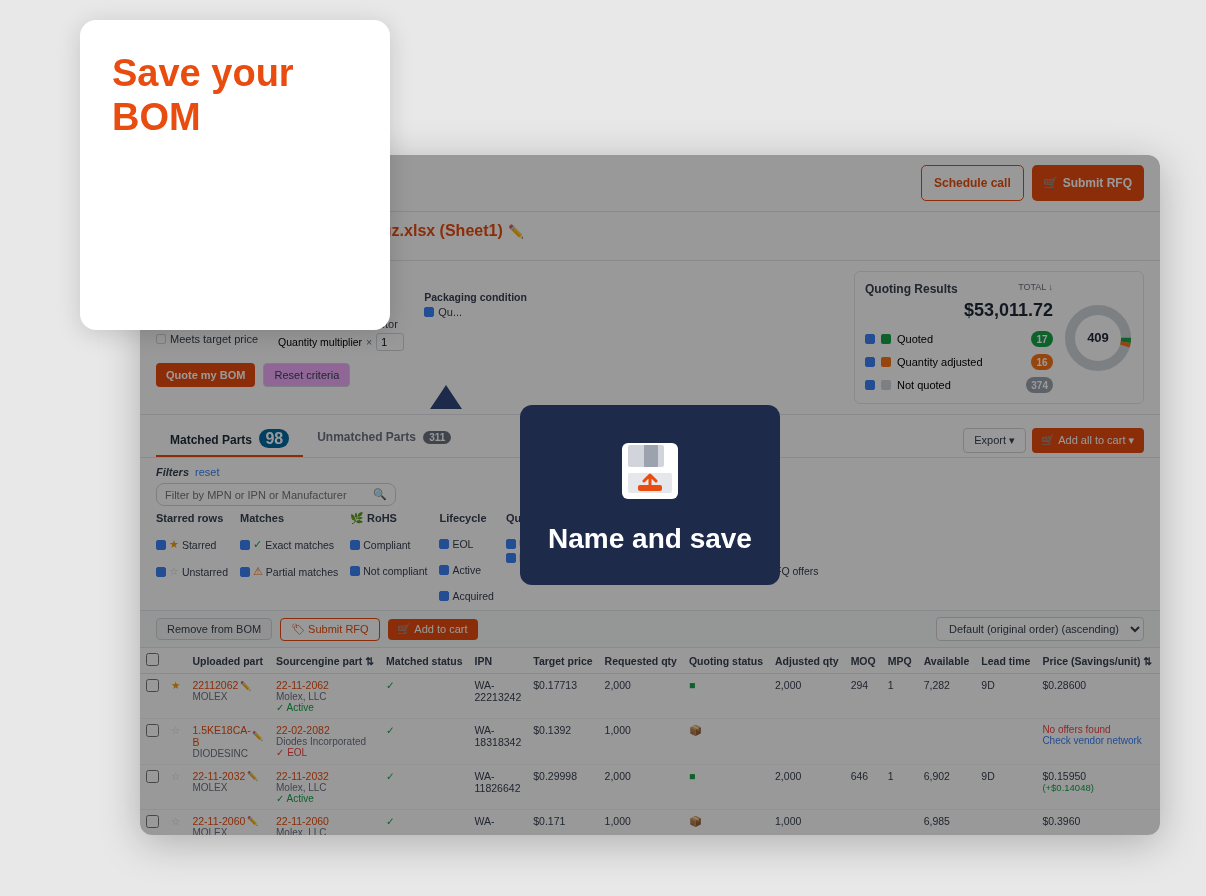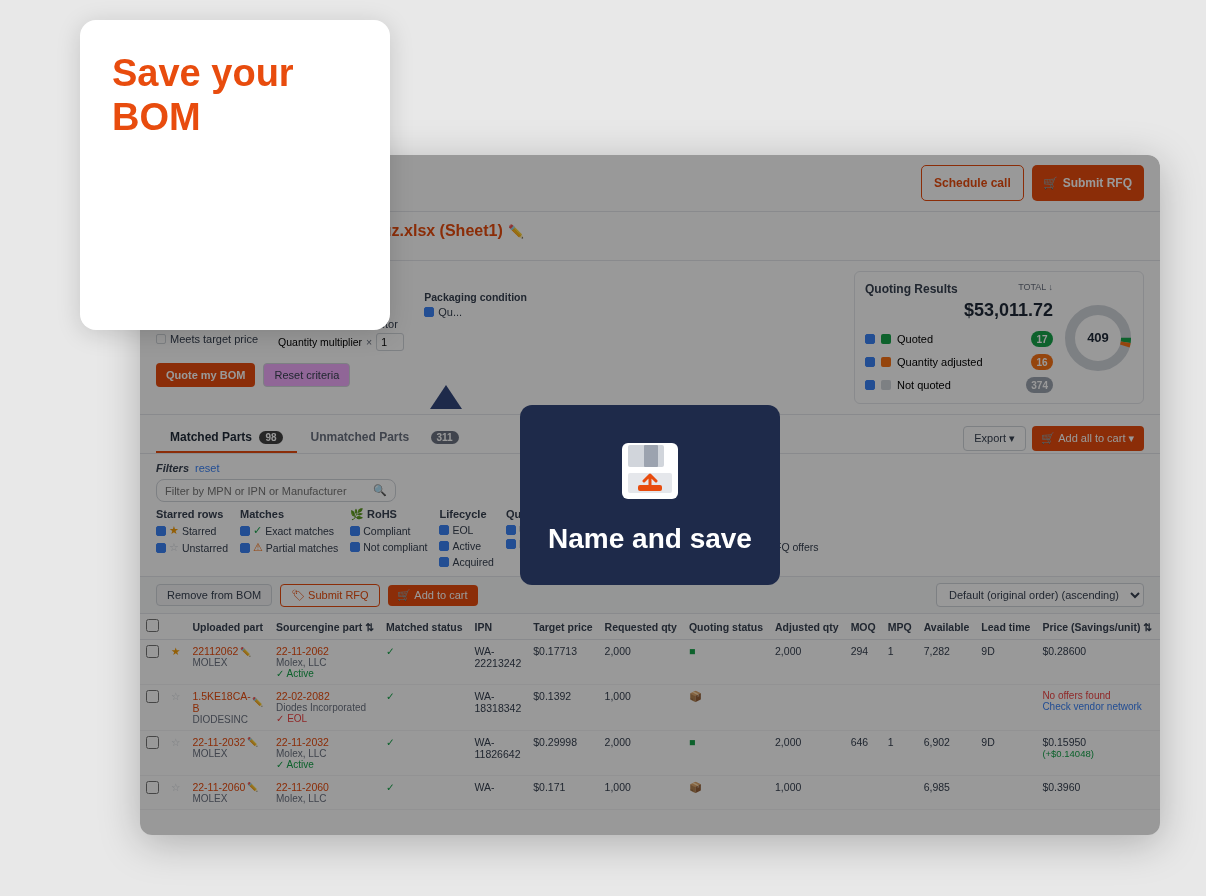--- a/index.html
+++ b/index.html
@@ -87,22 +87,22 @@
     .tabs { display: flex; gap: 0; }
     .tab {
       padding: 7px 14px;
       font-size: 12px;
       font-weight: 600;
       color: #6b7280;
       border-bottom: 2px solid transparent;
       cursor: pointer;
     }
     .tab.active { color: #1f2937; border-bottom: 2px solid #e84c0e; }
-    .tab-badge { background: #404040; color: white; border-radius: 10px; padding: 1px 6px; font-size: 10px; margin-left: 4px; }
-    .tab-badge-gray { background: #6b7280; color: white; border-radius: 10px; padding: 1px 6px; font-size: 10px; margin-left: 18px; }
+    .tab-badge { background: #0369a1; color: white; border-radius: 10px; padding: 1px 6px; font-size: 16px; margin-left: 4px; }
+    .tab-badge-gray { background: #6b7280; color: white; border-radius: 10px; padding: 1px 6px; font-size: 10px; margin-left: 4px; }
     .tab-actions { display: flex; gap: 6px; }
     .btn-export { background: white; border: 1px solid #d1d5db; color: #374151; padding: 5px 10px; border-radius: 4px; font-size: 11px; cursor: pointer; display: flex; align-items: center; gap: 3px; }
     .btn-add-cart { background: #e84c0e; color: white; border: none; padding: 5px 10px; border-radius: 4px; font-size: 11px; cursor: pointer; display: flex; align-items: center; gap: 3px; }
 
     
     .filters-row {
       padding: 8px 16px;
       border-bottom: 1px solid #e5e7eb;
       font-size: 11px;
     }
@@ -111,21 +111,21 @@
       align-items: center;
       border: 1px solid #d1d5db;
       border-radius: 8px;
       padding: 4px 8px;
       gap: 4px;
       width: 240px;
       margin-bottom: 6px;
     }
     .search-bar input { border: none; outline: none; font-size: 11px; color: #374151; width: 100%; background: transparent; }
     .filter-options { display: flex; flex-wrap: wrap; gap: 12px; }
-    .filter-group { display: flex; flex-direction: column; gap: 4px; }
+    .filter-group { display: flex; flex-direction: column; gap: 14px; }
     .filter-group-title { font-weight: 600; color: #374151; font-size: 11px; }
     .filter-item { display: flex; align-items: center; gap: 3px; font-size: 10.5px; color: #374151; }
     .cb { width: 10px; height: 10px; border: 1px solid #3b82f6; background: #3b82f6; border-radius: 2px; }
     .star-icon { color: #f59e0b; font-size: 11px; }
     .star-empty { color: #d1d5db; font-size: 11px; }
     .check-green { color: #16a34a; font-size: 11px; }
     .warn-orange { color: #f97316; font-size: 11px; }
 
     
     .action-bar {

